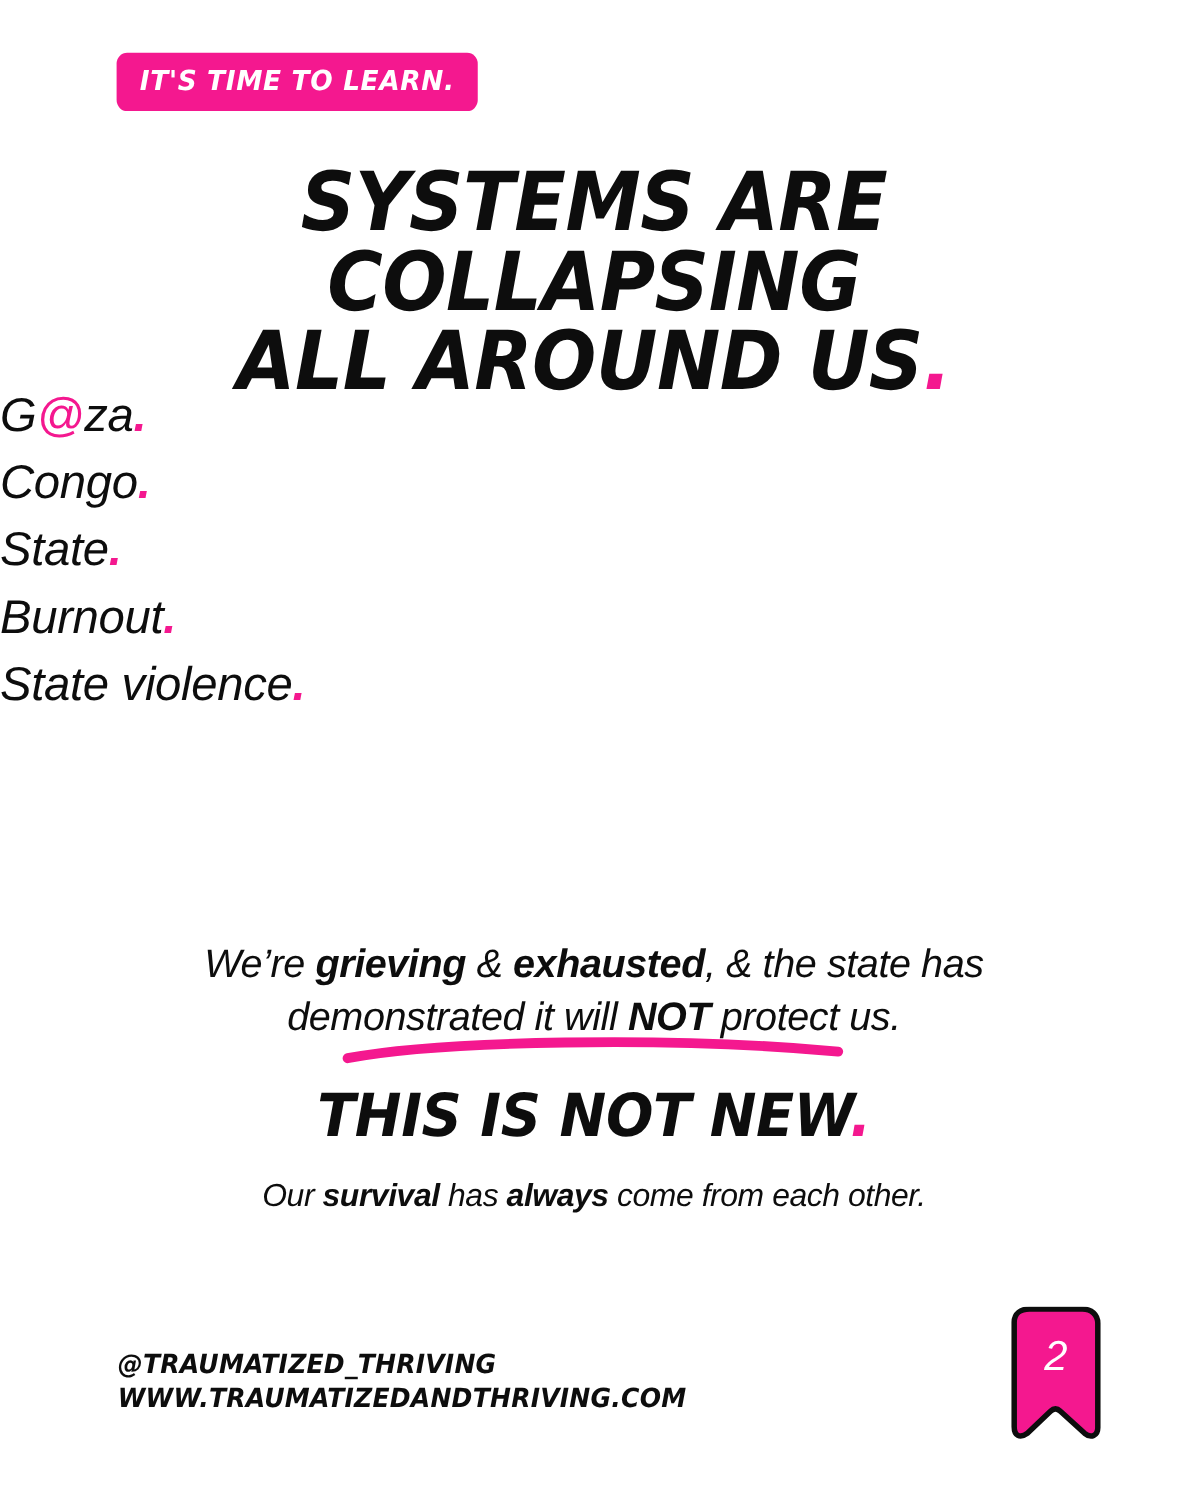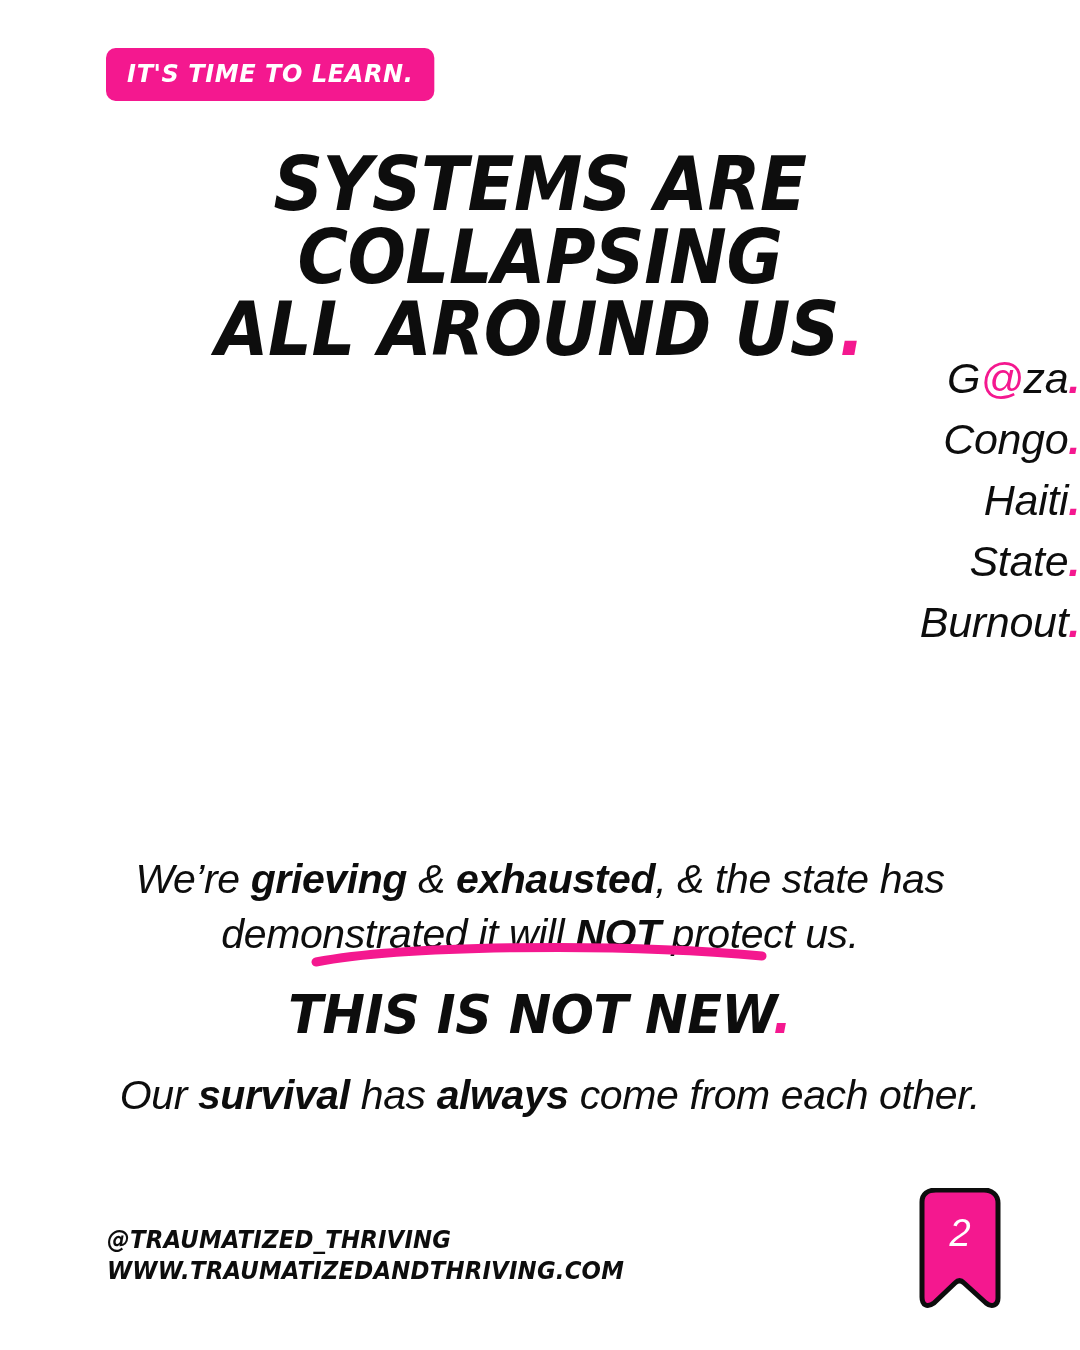--- a/index.html
+++ b/index.html
@@ -55,39 +55,39 @@
     transform: scaleX(0.93);
   }
   .headline .dot { color: #f4188f; }
 
   
   .place-list {
     position: absolute;
     left: 0;
     right: 0;
     top: 348px;
-    text-align: right;
+    text-align: left;
   }
   .place {
     font-size: 43px;
     line-height: 1.42;
     font-weight: 400;
     letter-spacing: -0.3px;
   }
   .place .dot { color: #f4188f; font-weight: 700; }
   .at { color: #f4188f; }
 
   
   .para {
     position: absolute;
     left: 90px;
     right: 90px;
     top: 852px;
     text-align: center;
-    font-size: 41px;
+    font-size: 36px;
     line-height: 1.33;
     letter-spacing: -0.4px;
   }
   .para b { font-weight: 700; }
 
   .underline-wrap {
     position: absolute;
     left: 0; right: 0;
     top: 938px;
     display: flex;
@@ -109,22 +109,22 @@
     transform: scaleX(0.94);
   }
   .subhead .dot { color: #f4188f; }
 
   
   .closing {
     position: absolute;
     left: 100px;
     right: 100px;
     top: 1068px;
-    text-align: right;
-    font-size: 41px;
+    text-align: center;
+    font-size: 29px;
     line-height: 1.33;
     letter-spacing: -0.4px;
   }
   .closing b { font-weight: 700; }
 
   
   .footer {
     position: absolute;
     left: 107px;
     bottom: 62px;
@@ -171,27 +171,27 @@
   </div>
 
   <div class="place-list">
     <div class="place">
       <span>G</span><span class="at">@</span><span>za</span><span class="dot">.</span>
     </div>
     <div class="place">
       <span>Congo</span><span class="dot">.</span>
     </div>
     <div class="place">
-      <span>Haiti</span><span class="dot">.</span>
-    </div>
-    <div class="place">
       <span>State</span><span class="dot">.</span>
     </div>
     <div class="place">
       <span>Burnout</span><span class="dot">.</span>
+    </div>
+    <div class="place">
+      <span>State violence</span><span class="dot">.</span>
     </div>
   </div>
 
   <div class="para">
     <span>We’re </span><b>grieving</b><span> &amp; </span><b>exhausted</b><span>, &amp; the state has demonstrated it will </span><b>NOT</b><span> protect us.</span>
   </div>
 
   <div class="underline-wrap">
     <svg width="460" height="34" viewBox="0 0 460 34" fill="none">
       <path d="M6 24 C 90 8, 300 4, 452 18" stroke="#f4188f" stroke-width="9" stroke-linecap="round" fill="none"></path>

